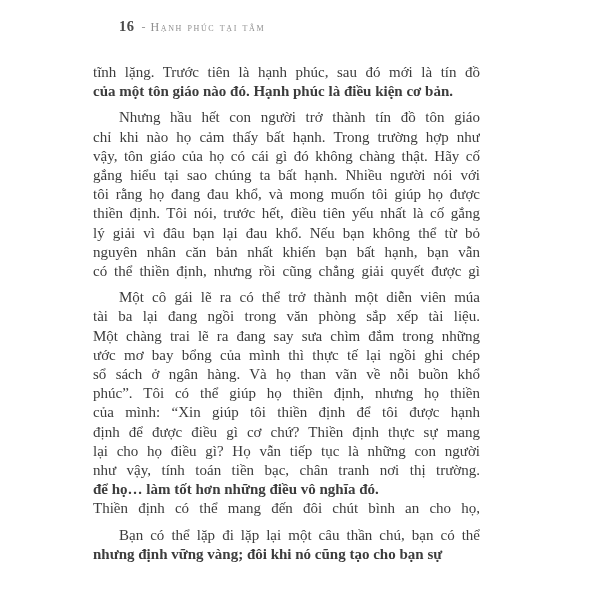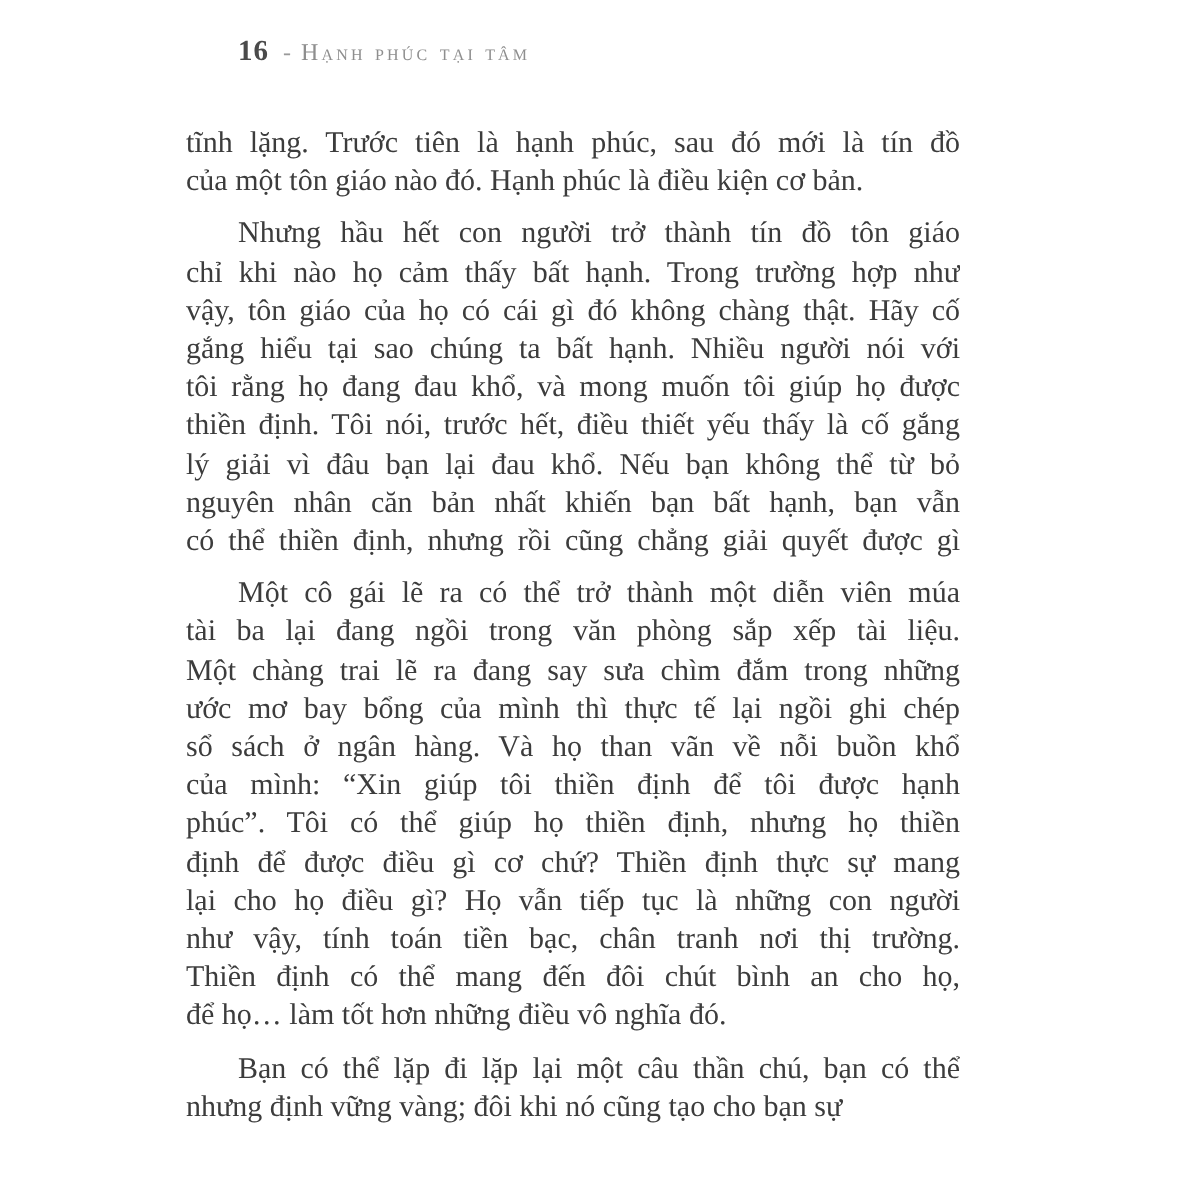--- a/index.html
+++ b/index.html
@@ -51,21 +51,21 @@
 
   .line {
     font-size: 15px;
     line-height: 19.2px;
     color: #3c3c3c;
     text-align: justify;
     text-align-last: justify;
     white-space: nowrap;
     overflow: hidden;
   }
-  .line.last { text-align-last: left; }
+  .line.last { text-align-last: left; font-weight: bold; }
   .para.indent .line:first-child { text-indent: 26px; }
 </style>
 </head>
 <body>
 
 <div class="page">
 
   <div class="running-header">
     <span class="page-number">16</span><span class="header-sep">-</span><span class="running-title">Hạnh phúc tại tâm</span>
   </div>
@@ -74,38 +74,38 @@
       <div class="para">
         <div class="line">tĩnh lặng. Trước tiên là hạnh phúc, sau đó mới là tín đồ</div>
         <div class="line last">của một tôn giáo nào đó. Hạnh phúc là điều kiện cơ bản.</div>
       </div>
       <div class="para indent">
         <div class="line">Nhưng hầu hết con người trở thành tín đồ tôn giáo</div>
         <div class="line">chỉ khi nào họ cảm thấy bất hạnh. Trong trường hợp như</div>
         <div class="line">vậy, tôn giáo của họ có cái gì đó không chàng thật. Hãy cố</div>
         <div class="line">gắng hiểu tại sao chúng ta bất hạnh. Nhiều người nói với</div>
         <div class="line">tôi rằng họ đang đau khổ, và mong muốn tôi giúp họ được</div>
-        <div class="line">thiền định. Tôi nói, trước hết, điều thiết yếu thấy là cố gắng</div>
+        <div class="line">thiền định. Tôi nói, trước hết, điều tiên yếu nhất là cố gắng</div>
         <div class="line">lý giải vì đâu bạn lại đau khổ. Nếu bạn không thể từ bỏ</div>
         <div class="line">nguyên nhân căn bản nhất khiến bạn bất hạnh, bạn vẫn</div>
         <div class="line">có thể thiền định, nhưng rồi cũng chẳng giải quyết được gì</div>
       </div>
       <div class="para indent">
         <div class="line">Một cô gái lẽ ra có thể trở thành một diễn viên múa</div>
         <div class="line">tài ba lại đang ngồi trong văn phòng sắp xếp tài liệu.</div>
         <div class="line">Một chàng trai lẽ ra đang say sưa chìm đắm trong những</div>
         <div class="line">ước mơ bay bổng của mình thì thực tế lại ngồi ghi chép</div>
         <div class="line">sổ sách ở ngân hàng. Và họ than vãn về nỗi buồn khổ</div>
+        <div class="line">phúc”. Tôi có thể giúp họ thiền định, nhưng họ thiền</div>
         <div class="line">của mình: “Xin giúp tôi thiền định để tôi được hạnh</div>
-        <div class="line">phúc”. Tôi có thể giúp họ thiền định, nhưng họ thiền</div>
         <div class="line">định để được điều gì cơ chứ? Thiền định thực sự mang</div>
         <div class="line">lại cho họ điều gì? Họ vẫn tiếp tục là những con người</div>
         <div class="line">như vậy, tính toán tiền bạc, chân tranh nơi thị trường.</div>
+        <div class="line last">để họ… làm tốt hơn những điều vô nghĩa đó.</div>
         <div class="line">Thiền định có thể mang đến đôi chút bình an cho họ,</div>
-        <div class="line last">để họ… làm tốt hơn những điều vô nghĩa đó.</div>
       </div>
       <div class="para indent">
         <div class="line">Bạn có thể lặp đi lặp lại một câu thần chú, bạn có thể</div>
         <div class="line last">nhưng định vững vàng; đôi khi nó cũng tạo cho bạn sự</div>
       </div>
     </div>
 
 </div>
 
 </body></html>

